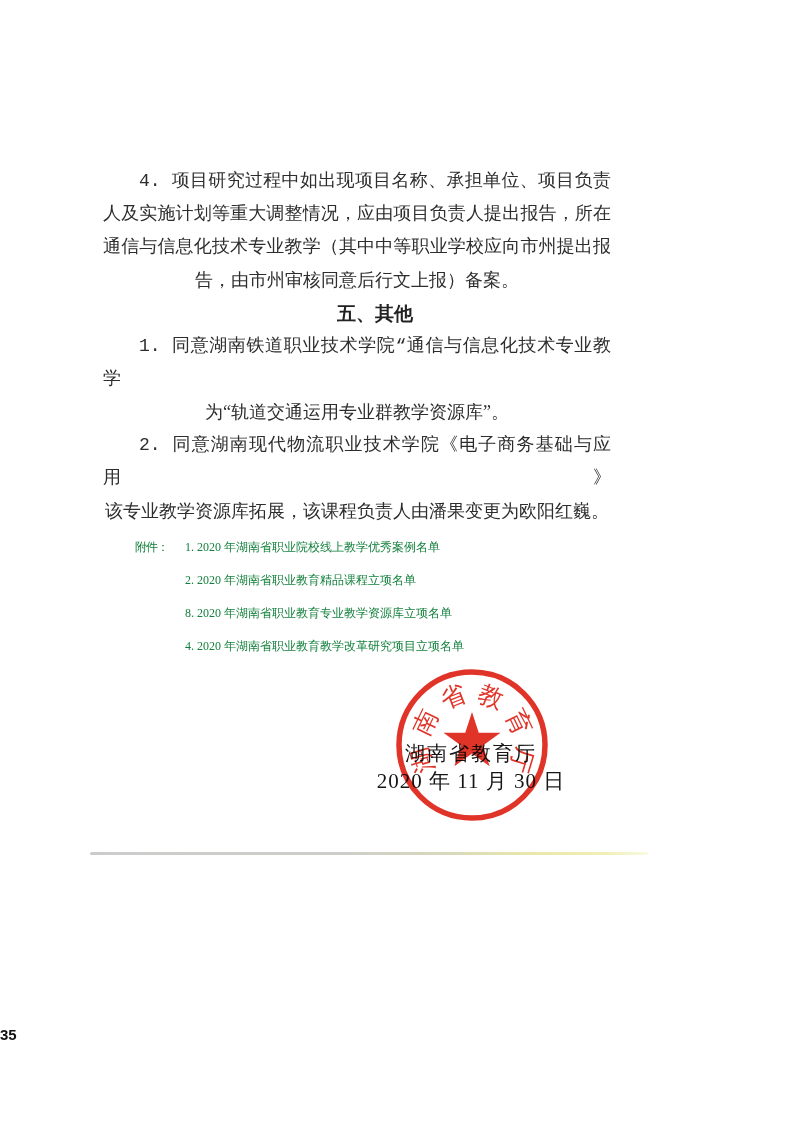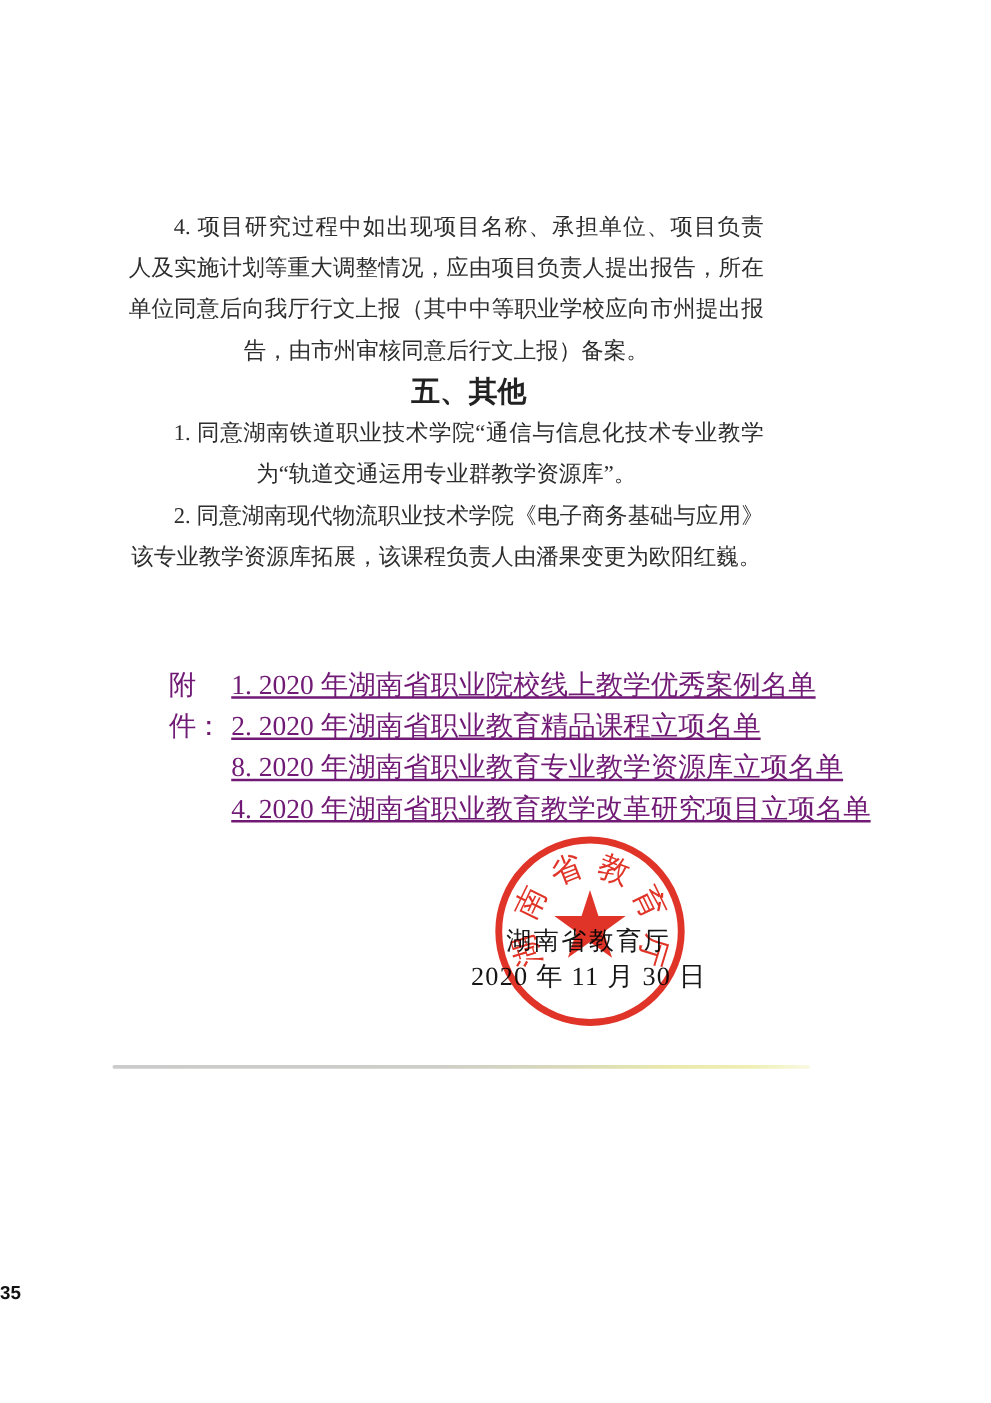--- a/index.html
+++ b/index.html
@@ -25,48 +25,48 @@
     font-size: 18px;
     line-height: 33px;
     color: #2d2d2d;
   }
   .line {
     text-align: center;
   }
   .line.just {
     text-align: justify;
     text-align-last: justify;
+    font-family: Liberation Mono, monospace;
   }
   .line.indent {
     text-indent: 36px;
   }
   .line.heading {
     font-family: "Liberation Sans", "DejaVu Sans", sans-serif;
     font-weight: bold;
-    font-size: 23px;
+    font-size: 19px;
     color: #222222;
   }
   
   .attachments {
     position: absolute;
     left: 135px;
     top: 531px;
     display: flex;
-    font-size: 22px;
+    font-size: 12px;
     line-height: 33px;
-    color: #701a75;
+    color: #15803d;
   }
   .att-label {
     flex: none;
     width: 50px;
     letter-spacing: -1px;
   }
   .att-items {
     flex: none;
-    text-decoration: underline;
   }
   
   .seal-svg {
     position: absolute;
     left: 387px;
     top: 660px;
     width: 170px;
     height: 170px;
     mix-blend-mode: multiply;
     opacity: 0.93;
@@ -122,21 +122,21 @@
   }
 </style>
 </head>
 <body>
 
 <div class="page">
 
   <div class="doc-body">
     <div class="line indent just">4. 项目研究过程中如出现项目名称、承担单位、项目负责</div>
     <div class="line just">人及实施计划等重大调整情况，应由项目负责人提出报告，所在</div>
-    <div class="line just">单位同意后向我厅行文上报（其中中等职业学校应向市州提出报</div>
+    <div class="line just">通信与信息化技术专业教学（其中中等职业学校应向市州提出报</div>
     <div class="line">告，由市州审核同意后行文上报）备案。</div>
     <div class="line indent heading">五、其他</div>
     <div class="line indent just">1. 同意湖南铁道职业技术学院“通信与信息化技术专业教学</div>
     <div class="line">为“轨道交通运用专业群教学资源库”。</div>
     <div class="line indent just">2. 同意湖南现代物流职业技术学院《电子商务基础与应用》</div>
     <div class="line">该专业教学资源库拓展，该课程负责人由潘果变更为欧阳红巍。</div>
   </div>
 
   <div class="attachments">
     <div class="att-label">附件：</div>

